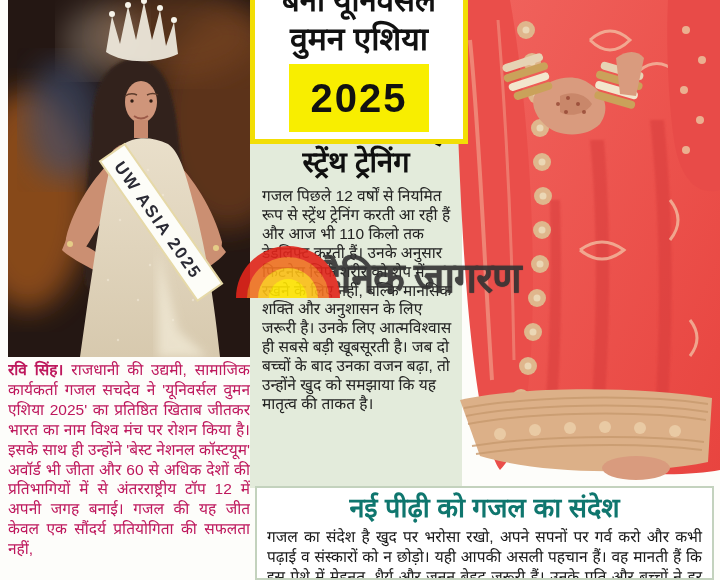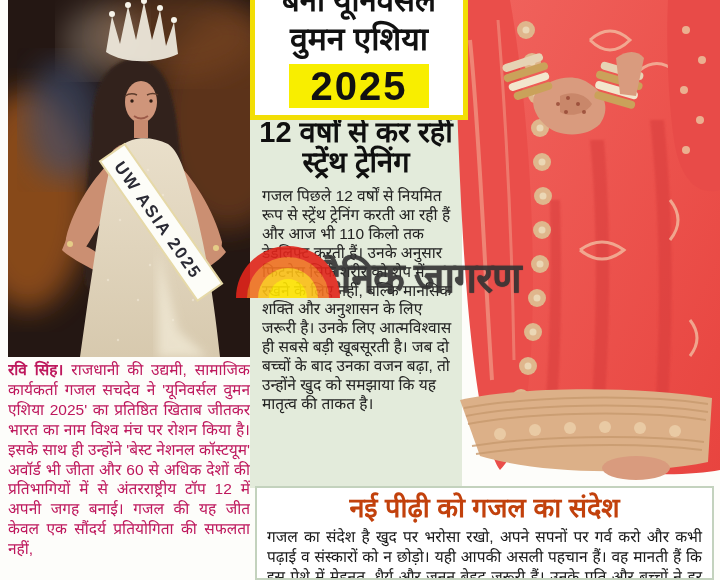--- a/index.html
+++ b/index.html
@@ -6,21 +6,21 @@
   #page{position:relative;width:720px;height:580px;overflow:hidden;background:#fdfdfa;
         font-family:"Liberation Sans","DejaVu Sans",sans-serif;color:#1c1c1c;}
   
   #photo-left{position:absolute;left:8px;top:0;width:242px;height:357px;z-index:1;overflow:hidden;}
   
   #headline-box{position:absolute;left:250px;top:-22px;width:204px;background:#ffffff;
         border:5px solid #f2de05;z-index:3;text-align:center;padding:0 2px 7px 2px;}
   .hl-line1{font-size:31px;font-weight:bold;line-height:36px;color:#111;}
   .hl-line2{font-size:32px;font-weight:bold;line-height:40px;color:#111;}
   .hl-year{display:inline-block;margin-top:5px;background:#f8ee00;color:#111;
-        font-size:40px;font-weight:bold;line-height:44px;padding:0 22px;letter-spacing:2px;}
+        font-size:40px;font-weight:bold;line-height:44px;padding:12px 22px;letter-spacing:2px;}
   #green-box{position:absolute;left:250px;top:107px;width:212px;height:381px;background:#e3ebdb;z-index:1;}
   .strength-heading{font-size:29px;font-weight:bold;line-height:30px;text-align:center;
         color:#0f0f0f;padding:10px 6px 2px 6px;}
   .strength-body{font-size:15.5px;line-height:18.9px;color:#222;padding:8px 8px 0 12px;text-align:left;}
   
   #photo-right{position:absolute;left:440px;top:0;width:280px;height:482px;z-index:2;}
   
   #watermark{position:absolute;left:236px;top:246px;z-index:5;display:flex;align-items:flex-end;opacity:0.9;}
   .arc{position:relative;width:104px;height:52px;}
   .arc div{position:absolute;bottom:0;left:50%;transform:translateX(-50%);border-radius:200px 200px 0 0;}
@@ -30,21 +30,21 @@
   .a4{width:38px;height:19px;background:#ffe400;}
   .wm-text{font-size:41px;font-weight:bold;color:#333333;letter-spacing:-1px;
         margin-left:-20px;margin-bottom:-6px;white-space:nowrap;text-shadow:0 0 1px #333;}
   
   #lead-article{position:absolute;left:8px;top:360px;width:242px;height:220px;z-index:2;
         font-size:15.5px;line-height:19.9px;text-align:justify;color:#be185d;overflow:hidden;}
   #lead-article .byline{font-weight:bold;}
   
   #message-box{position:absolute;left:255px;top:486px;width:459px;height:94px;background:#ffffff;
         border:2px solid #c3d2bd;z-index:4;box-sizing:border-box;padding:2px 10px;overflow:hidden;}
-  .msg-heading{font-size:27px;font-weight:bold;text-align:center;color:#c2410c;line-height:32px;margin-top:2px;}
+  .msg-heading{font-size:27px;font-weight:bold;text-align:center;color:#0f766e;line-height:32px;margin-top:2px;}
   .msg-body{font-size:15.5px;line-height:20px;text-align:justify;color:#1a1a1a;margin-top:3px;}
 </style>
 </head>
 <body>
 
 <div id="page">
 
   <div id="photo-left">
     <svg width="242" height="357" viewBox="0 0 242 357" xmlns="http://www.w3.org/2000/svg">
       <defs>

